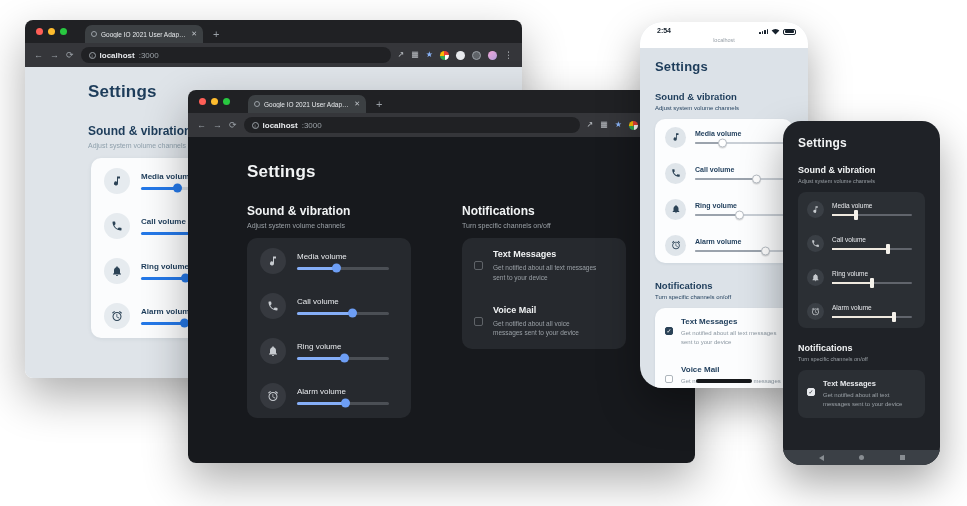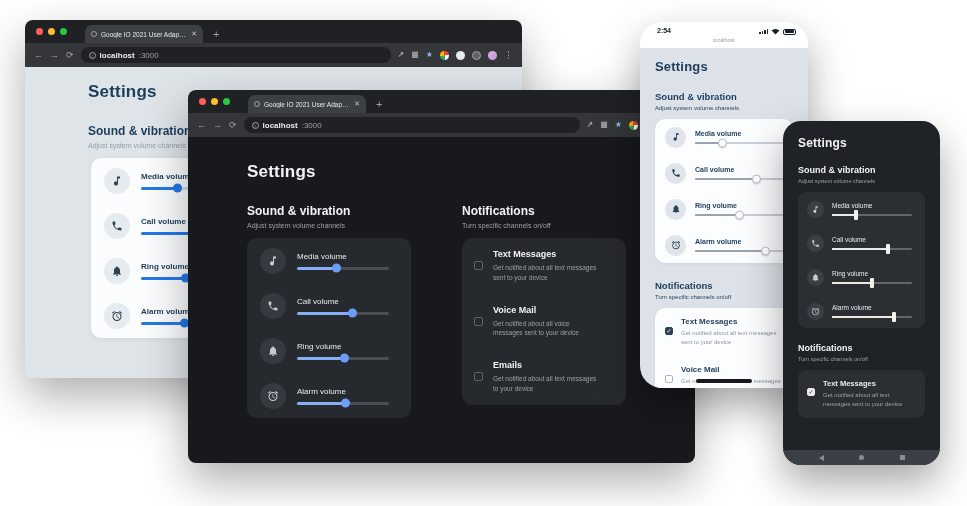--- a/index.html
+++ b/index.html
@@ -365,27 +365,20 @@
               <div class="ndesc">Get notified about all text messages sent to your device</div>
               </div>
           </div>
           <div class="nrow">
             <span class="cbx"></span>
             <div>
                 <div class="ntitle">Voice Mail</div>
               <div class="ndesc">Get notified about all voice messages sent to your device</div>
               </div>
           </div>
-          <div class="nrow">
-            <span class="cbx"></span>
-            <div>
-                <div class="ntitle">Emails</div>
-              <div class="ndesc">Get notified about all text messages to your device</div>
-              </div>
-          </div>
         </div>
       </div>
     </div>
   </div>
 </div>
 
 <div class="phone" id="phone-light">
   <div class="statusband">
     <span class="ptime">2:54</span>
     <span class="sticons">

